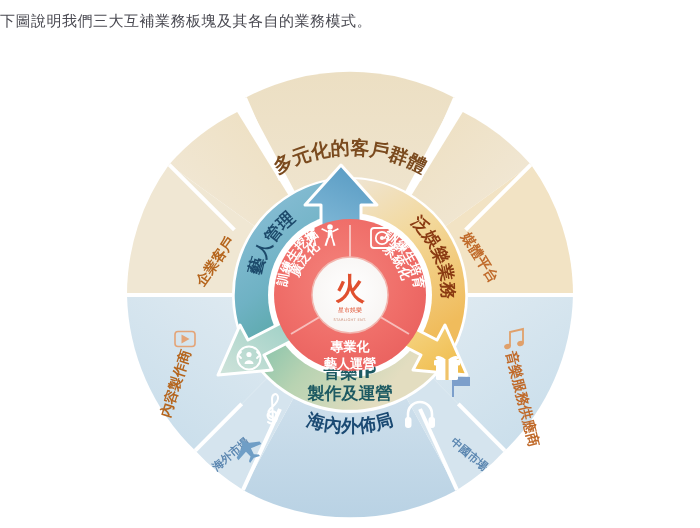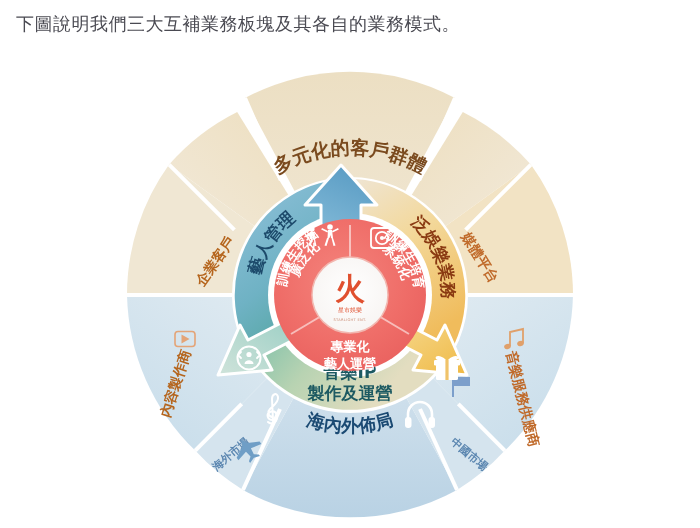--- a/index.html
+++ b/index.html
@@ -9,23 +9,23 @@
   }
   body {
     width: 700px;
     height: 528px;
     overflow: hidden;
     font-family: "DejaVu Sans", "Liberation Sans", sans-serif;
     position: relative;
   }
   #intro-text {
     position: absolute;
-    left: 16px;
+    left: 0;
     top: 12px;
-    font-size: 18px;
+    font-size: 15px;
     color: #4a4a52;
     letter-spacing: 0.5px;
     white-space: nowrap;
     font-family: Liberation Serif, serif;
   }
   #diagram-wrap {
     position: absolute;
     left: 0;
     top: 55px;
     width: 700px;

